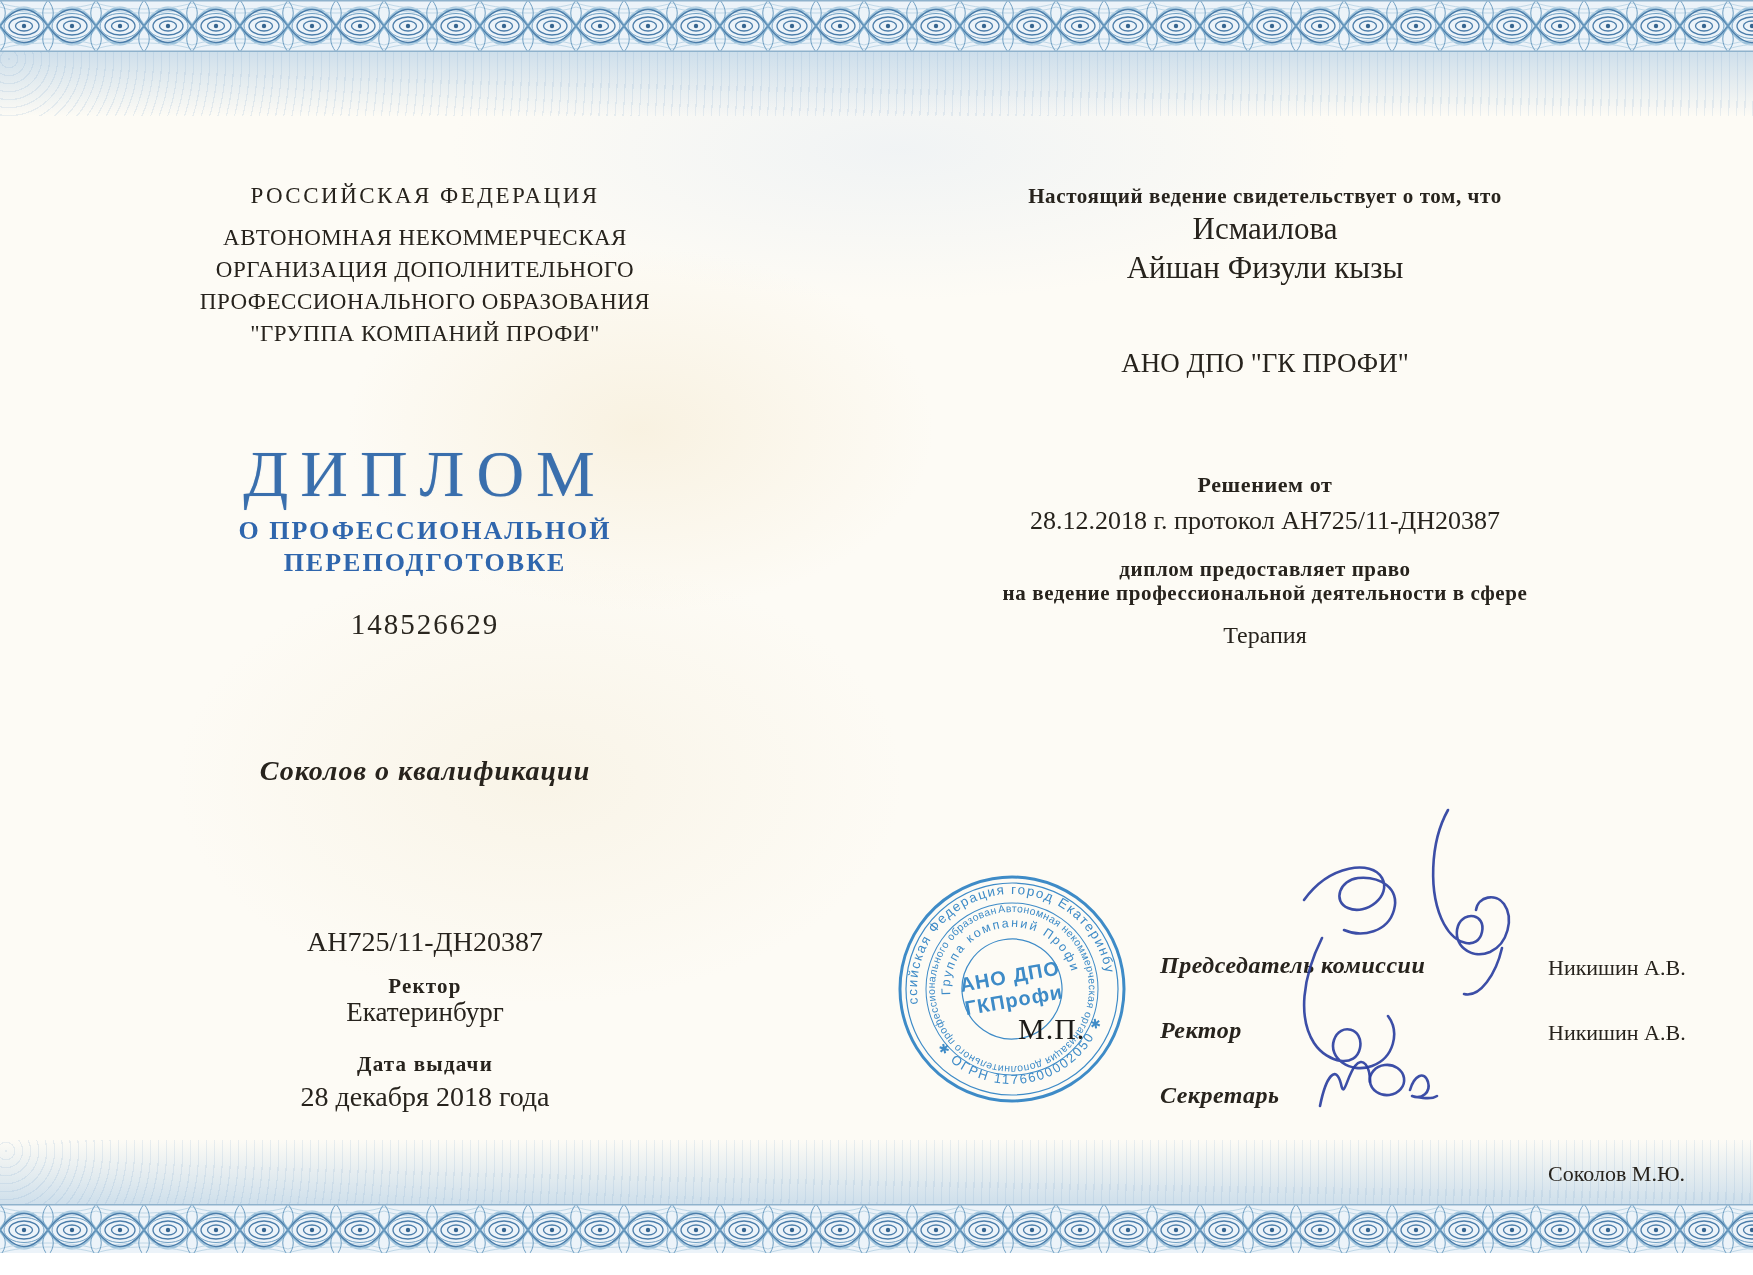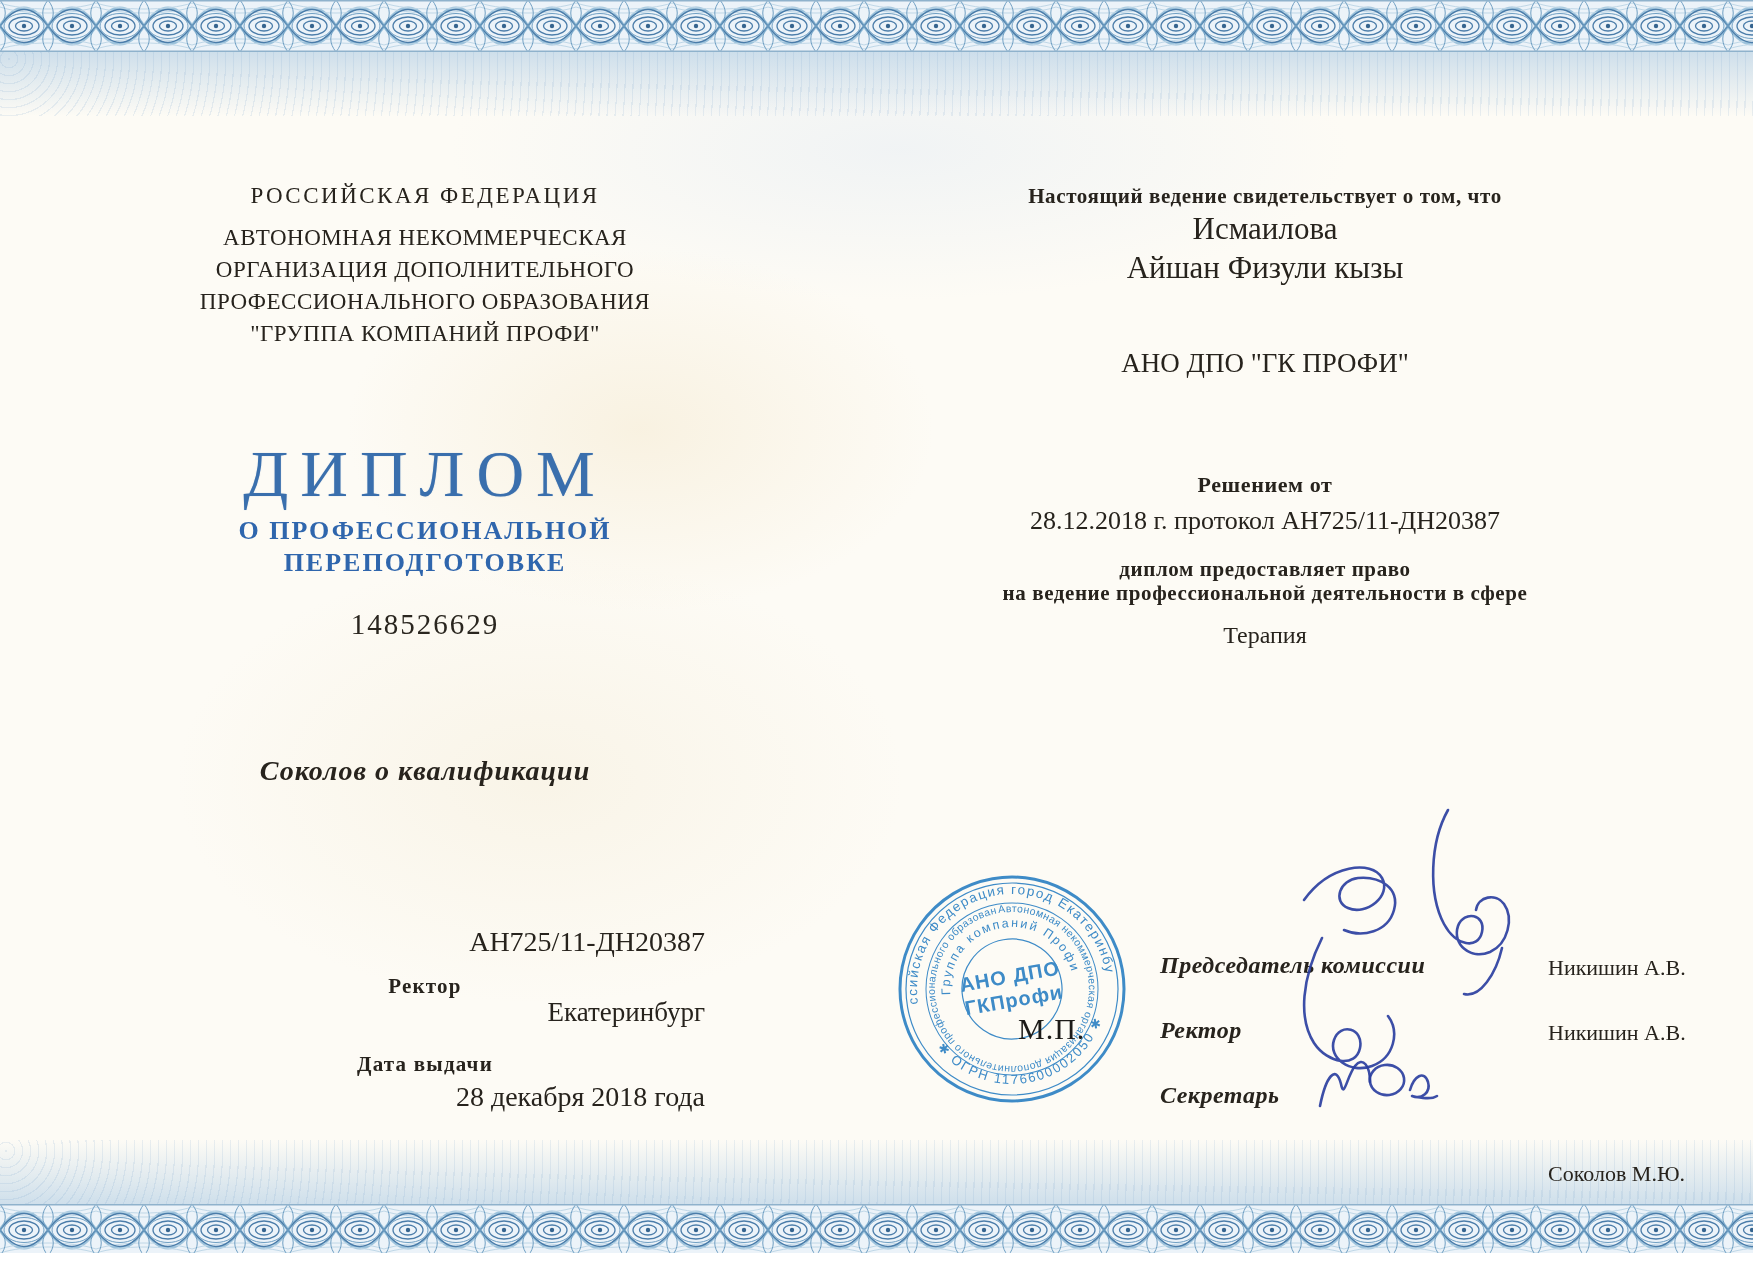--- a/index.html
+++ b/index.html
@@ -35,21 +35,21 @@
   .country { font-size:23px; letter-spacing:2.5px; }
   .orgline { font-size:23px; letter-spacing:0.5px; line-height:32px; }
   .title {
     font-size:66px; letter-spacing:12px; color:#3a6fad; font-weight:normal;
     text-shadow:0 0 1px rgba(58,111,173,0.4);
   }
   .subtitle { font-size:26px; font-weight:bold; letter-spacing:2px; color:#2f66ad; }
   .blank-number { font-size:29px; letter-spacing:2px; color:#2a261f; }
   .qual { font-size:28px; font-style:italic; font-weight:bold; letter-spacing:1px; }
   .small-bold { font-size:21px; font-weight:bold; letter-spacing:1.2px; }
-  .value { font-size:28px;text-align:right; }
+  .value { font-size:28px; }
   .r-bold { font-size:21px; font-weight:bold; letter-spacing:0.6px; }
   .r-name { font-size:31px; }
   .r-value { font-size:27px; }
   .r-date { font-size:26px; }
   .field-value { font-size:24px; }
   .sig-role { font-size:24px; font-style:italic; font-weight:bold; letter-spacing:0.5px; }
   .sig-name { font-size:22px; }
   .mp { font-size:30px; letter-spacing:1px; color:#1d1b18; }
   .stamp-wrap { left:892px; top:869px; width:240px; height:240px; opacity:0.92; }
   .sig-svg path { fill:none; stroke:#2b3f9f; stroke-width:2.6; stroke-linecap:round; stroke-linejoin:round; opacity:0.92; }

